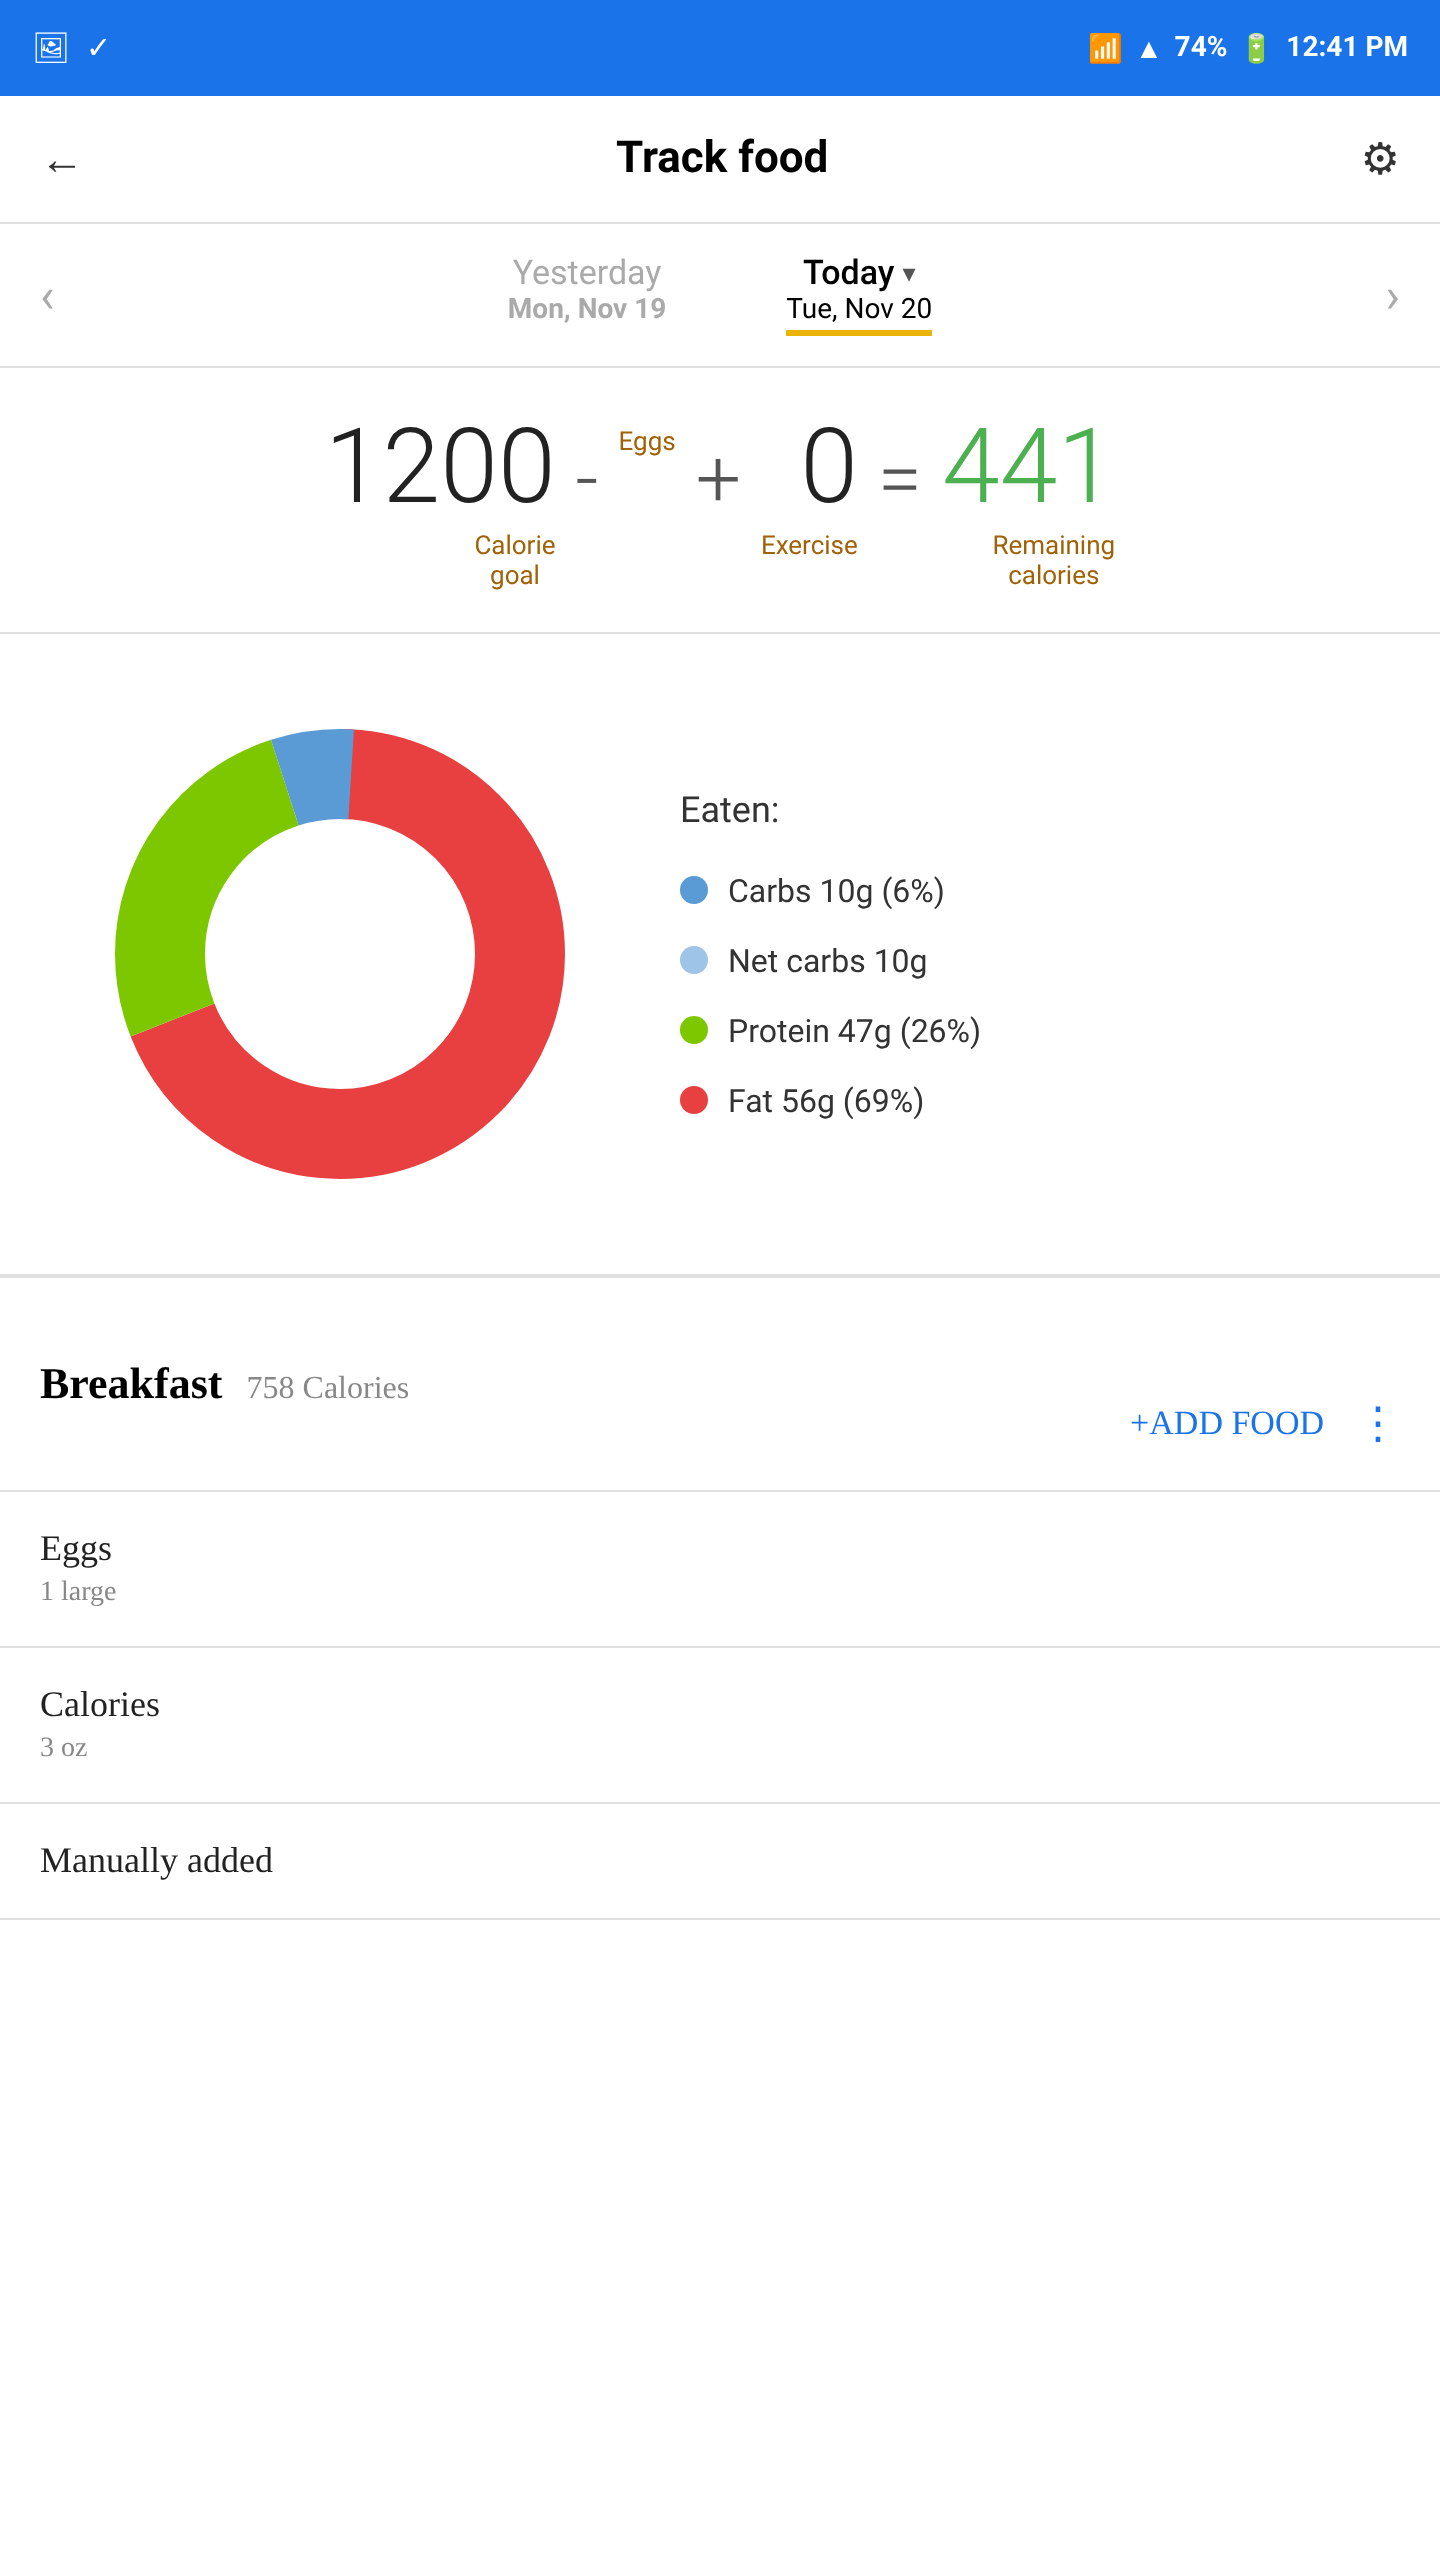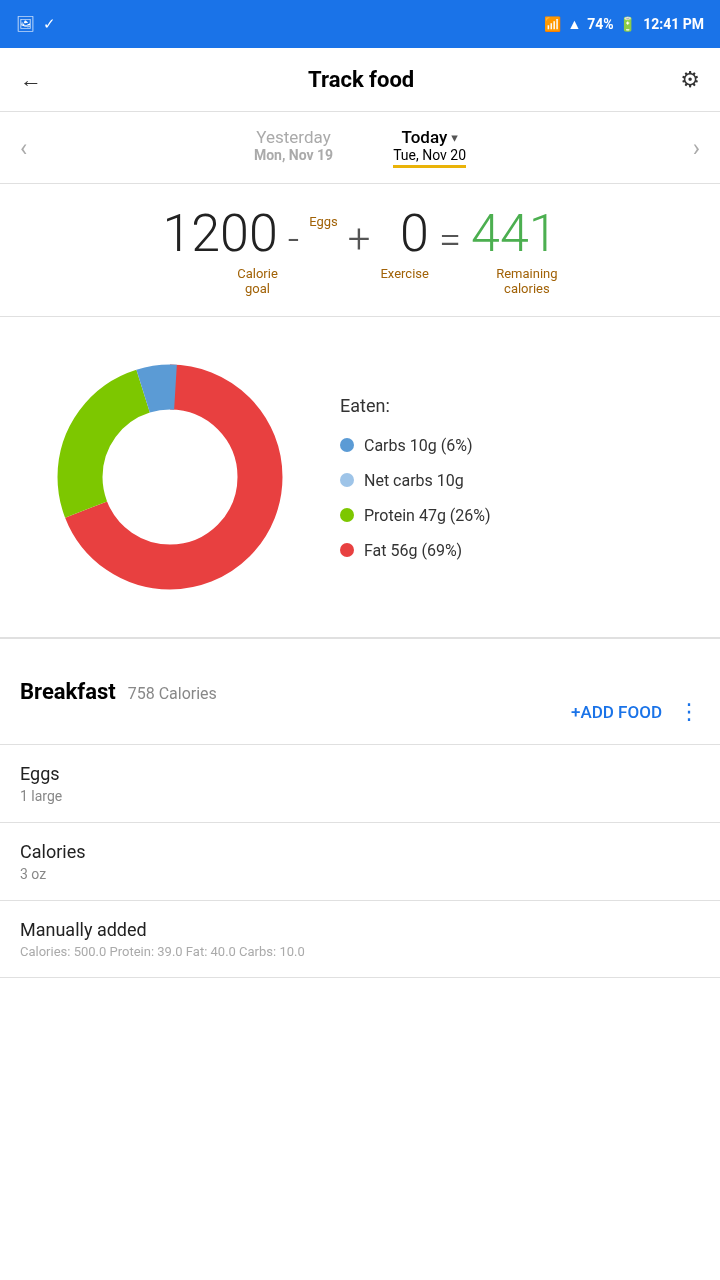--- a/index.html
+++ b/index.html
@@ -109,21 +109,21 @@
     .legend {
       display: flex;
       flex-direction: column;
       gap: 16px;
     }
     .legend-title { font-size: 18px; color: #333; margin-bottom: 4px; }
     .legend-item { display: flex; align-items: center; gap: 10px; font-size: 16px; color: #333; }
     .legend-dot { width: 14px; height: 14px; border-radius: 50%; flex-shrink: 0; }
 
     
-    .meal-section { padding: 0; }
+    .meal-section { padding: 0; font-family: Liberation Serif, serif; }
     .meal-header {
       display: flex;
       align-items: center;
       justify-content: space-between;
       padding: 20px 20px;
       border-bottom: 1px solid #e0e0e0;
     }
     .meal-title-area { display: flex; align-items: baseline; gap: 12px; }
     .meal-title { font-size: 22px; font-weight: bold; color: #000; }
     .meal-calories { font-size: 16px; color: #888; }
@@ -255,15 +255,14 @@
     <div class="food-detail">1 large</div>
   </div>
 
   <div class="food-item">
     <div class="food-name">Calories</div>
     <div class="food-detail">3 oz</div>
   </div>
 
   <div class="food-item">
     <div class="food-name">Manually added</div>
-    <div class="food-detail-small">Calories: 500.0  Protein: 39.0  Fat: 40.0  Carbs: 10.0</div>
   </div>
 </div>
 
 </body></html>

